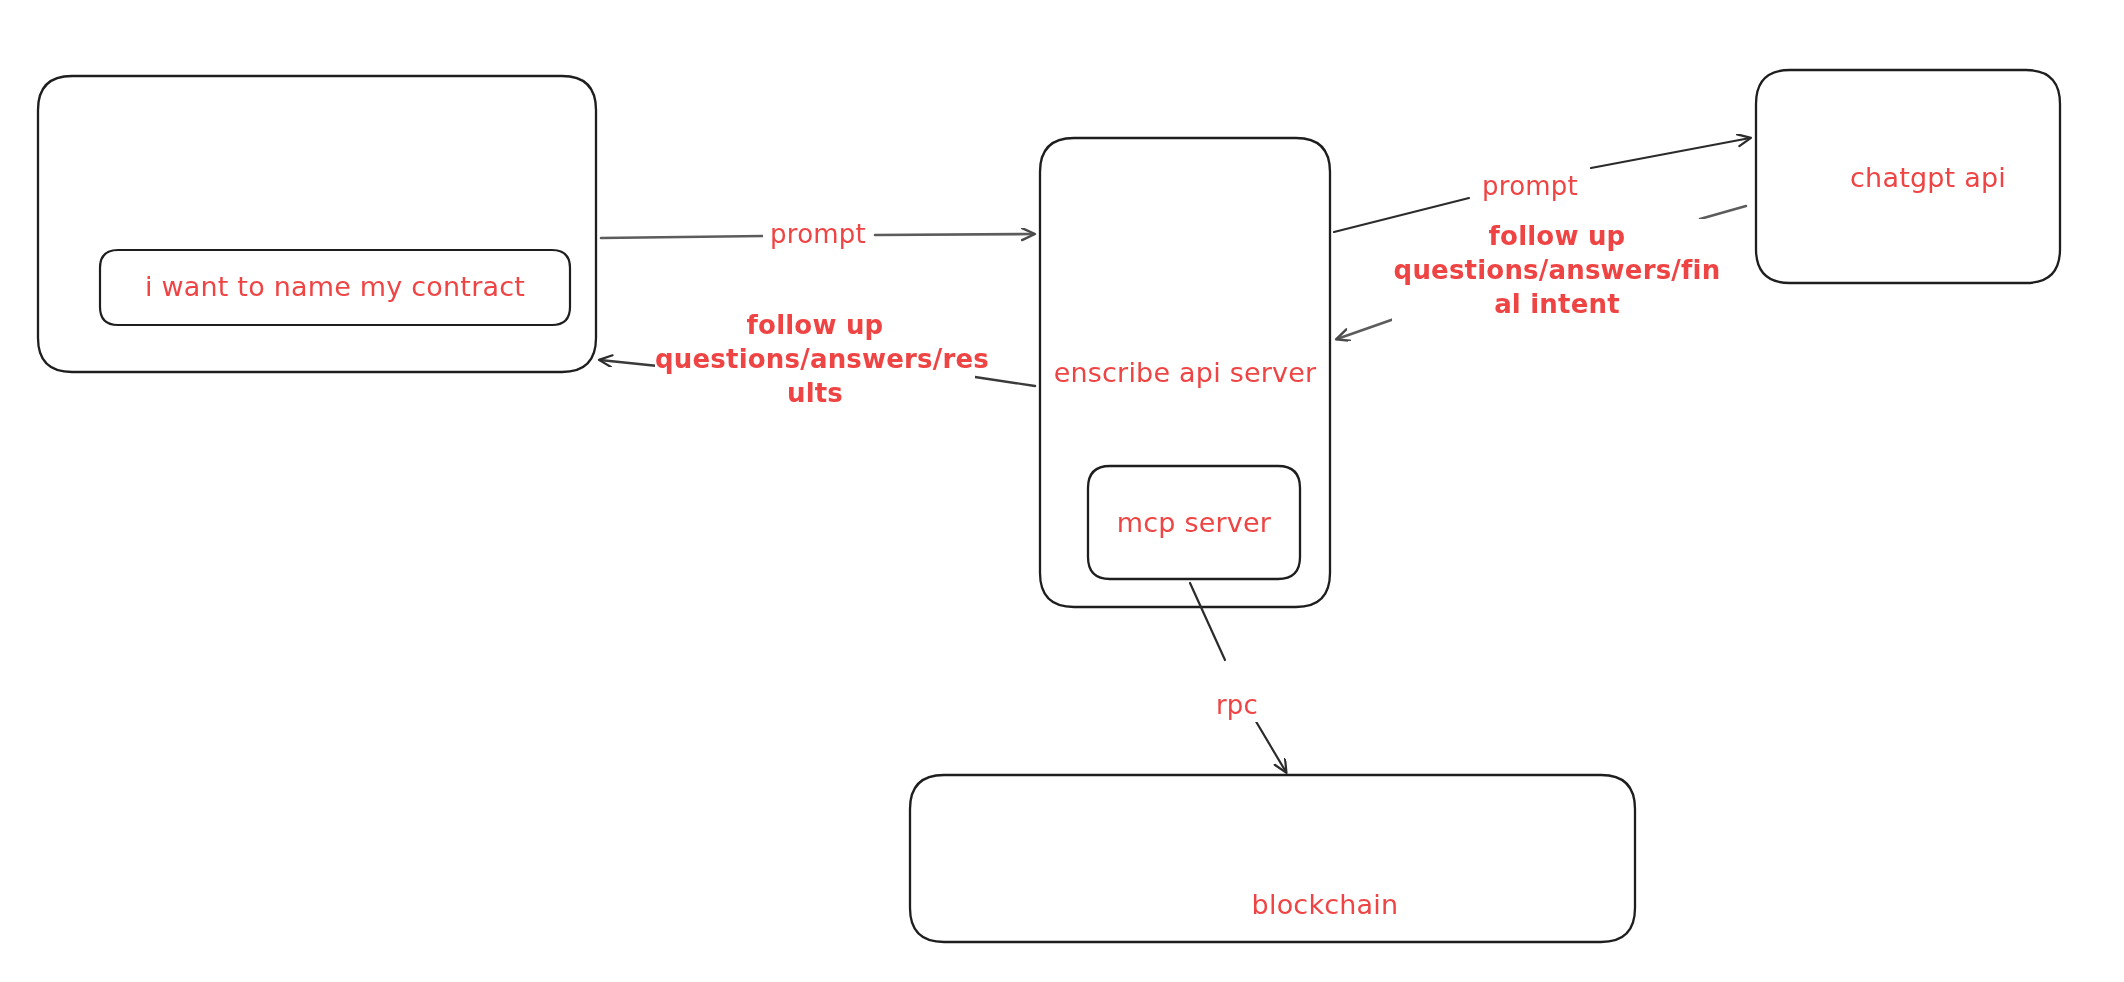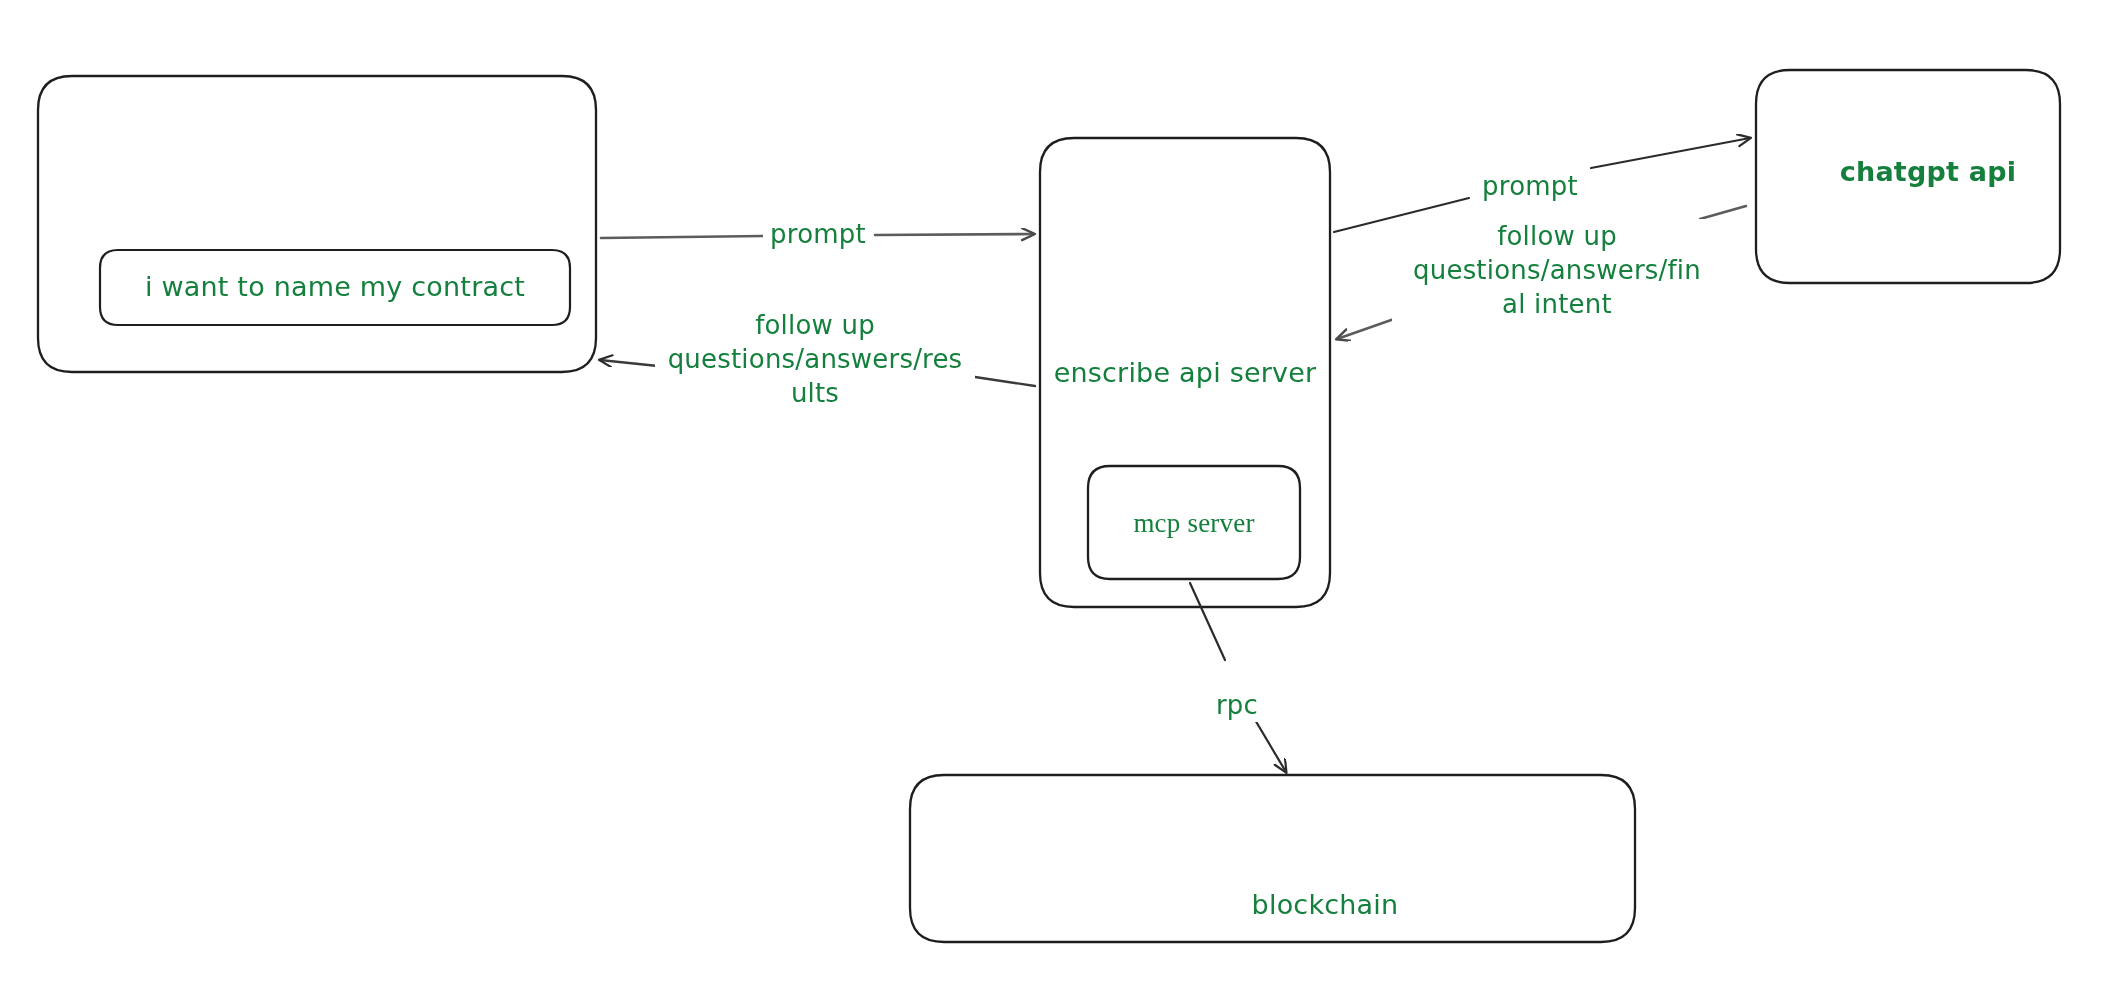--- a/index.html
+++ b/index.html
@@ -21,40 +21,41 @@
     position: absolute;
     left: 0;
     top: 0;
     width: 2124px;
     height: 982px;
   }
   .node-label,
   .edge-label {
     position: absolute;
     font-family: "DejaVu Sans", sans-serif;
-    color: #15803d;
+    color: #ef4444;
     white-space: pre;
     pointer-events: none;
     letter-spacing: 0.2px;
   }
   .node-label {
     font-size: 27px;
     line-height: 34px;
     text-align: center;
     transform: translate(-50%, -50%);
   }
   .edge-label {
     font-size: 26px;
     line-height: 34px;
     text-align: center;
     transform: translate(-50%, -50%);
     background: #ffffff;
   }
   .edge-label.multiline {
     white-space: pre-line;
+    font-weight: bold;
   }
 </style>
 </head>
 <body>
 
 <div id="canvas">
 
   <svg id="diagram-svg" viewBox="0 0 2124 982" xmlns="http://www.w3.org/2000/svg">
 
     <defs>
@@ -120,23 +121,23 @@
       <line x1="1190" y1="583" x2="1225" y2="660" stroke="#2b2b2b" stroke-width="2.2" stroke-linecap="round"></line>
       <line x1="1245" y1="703" x2="1286" y2="772" stroke="#2b2b2b" stroke-width="2.2" stroke-linecap="round" marker-end="url(#arrowhead-black)"></line>
     </g>
 
   </svg>
 
   <div class="node-label" style="left:1185px; top:373px; width:280px;">enscribe api server</div>
 
   <div class="node-label" style="left:335px; top:287px; width:440px;">i want to name my contract</div>
 
-  <div class="node-label" style="left:1194px; top:523px; width:200px;font-family:Liberation Serif, serif;">mcp server</div>
+  <div class="node-label" style="left:1194px; top:523px; width:200px;">mcp server</div>
 
-  <div class="node-label" style="left:1928px; top:172px; width:230px;font-weight:bold;">chatgpt api</div>
+  <div class="node-label" style="left:1928px; top:178px; width:230px;">chatgpt api</div>
 
   <div class="node-label" style="left:1325px; top:893px; width:240px;margin-top:12px;">blockchain</div>
 
   <div class="edge-label" style="left:818px; top:234px; width:110px;">prompt</div>
 
   <div class="edge-label multiline" style="left:815px; top:359px; width:320px;">follow up
 questions/answers/res
 ults</div>
 
   <div class="edge-label" style="left:1530px; top:186px; width:110px;">prompt</div>

